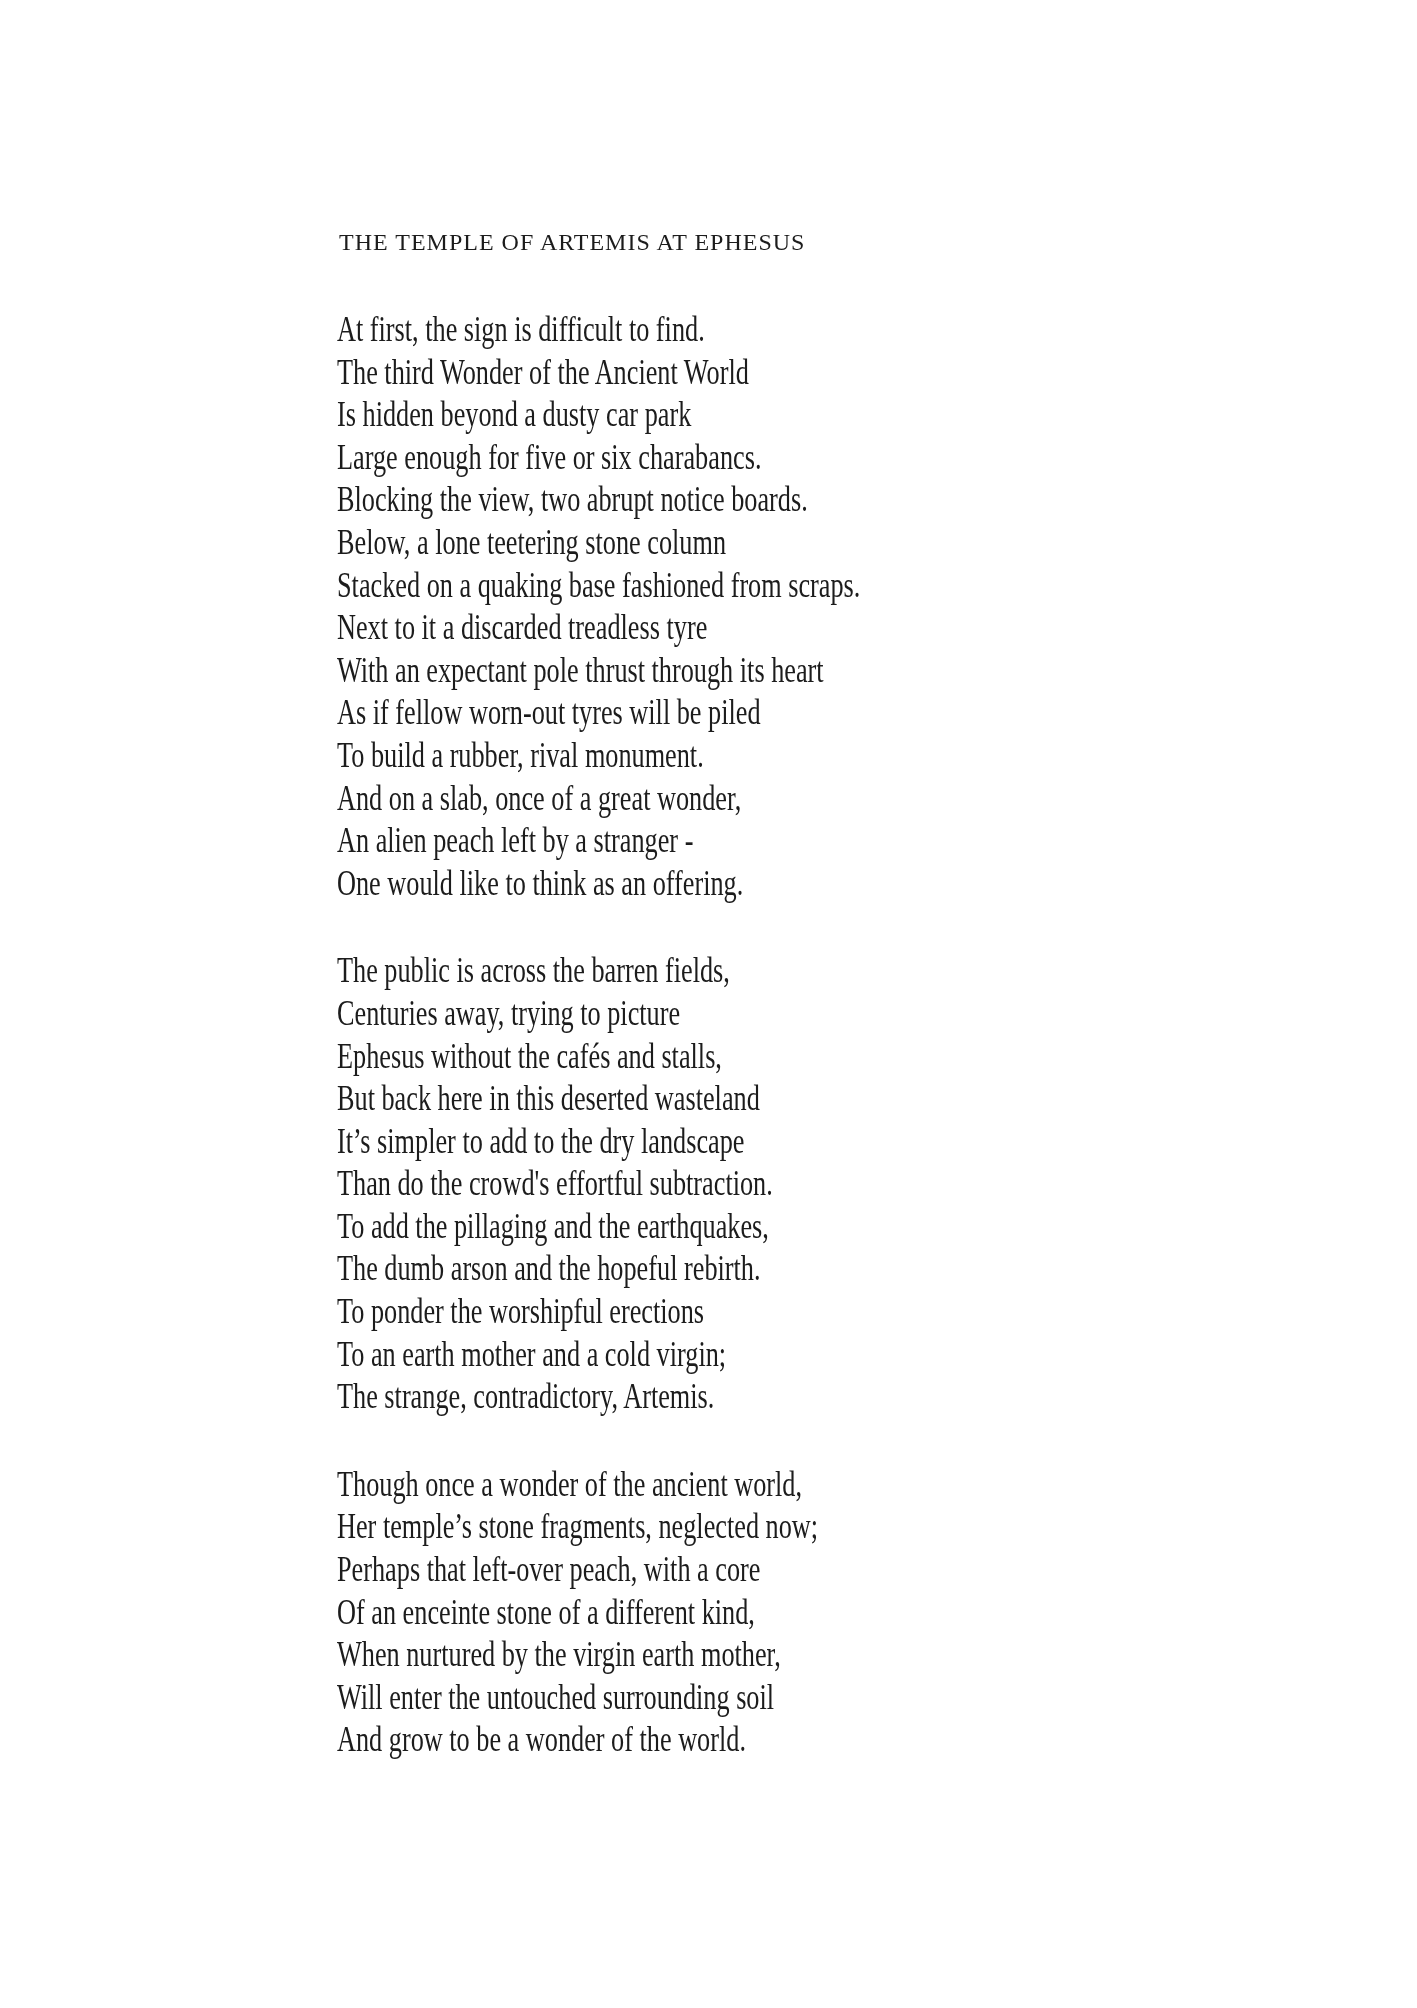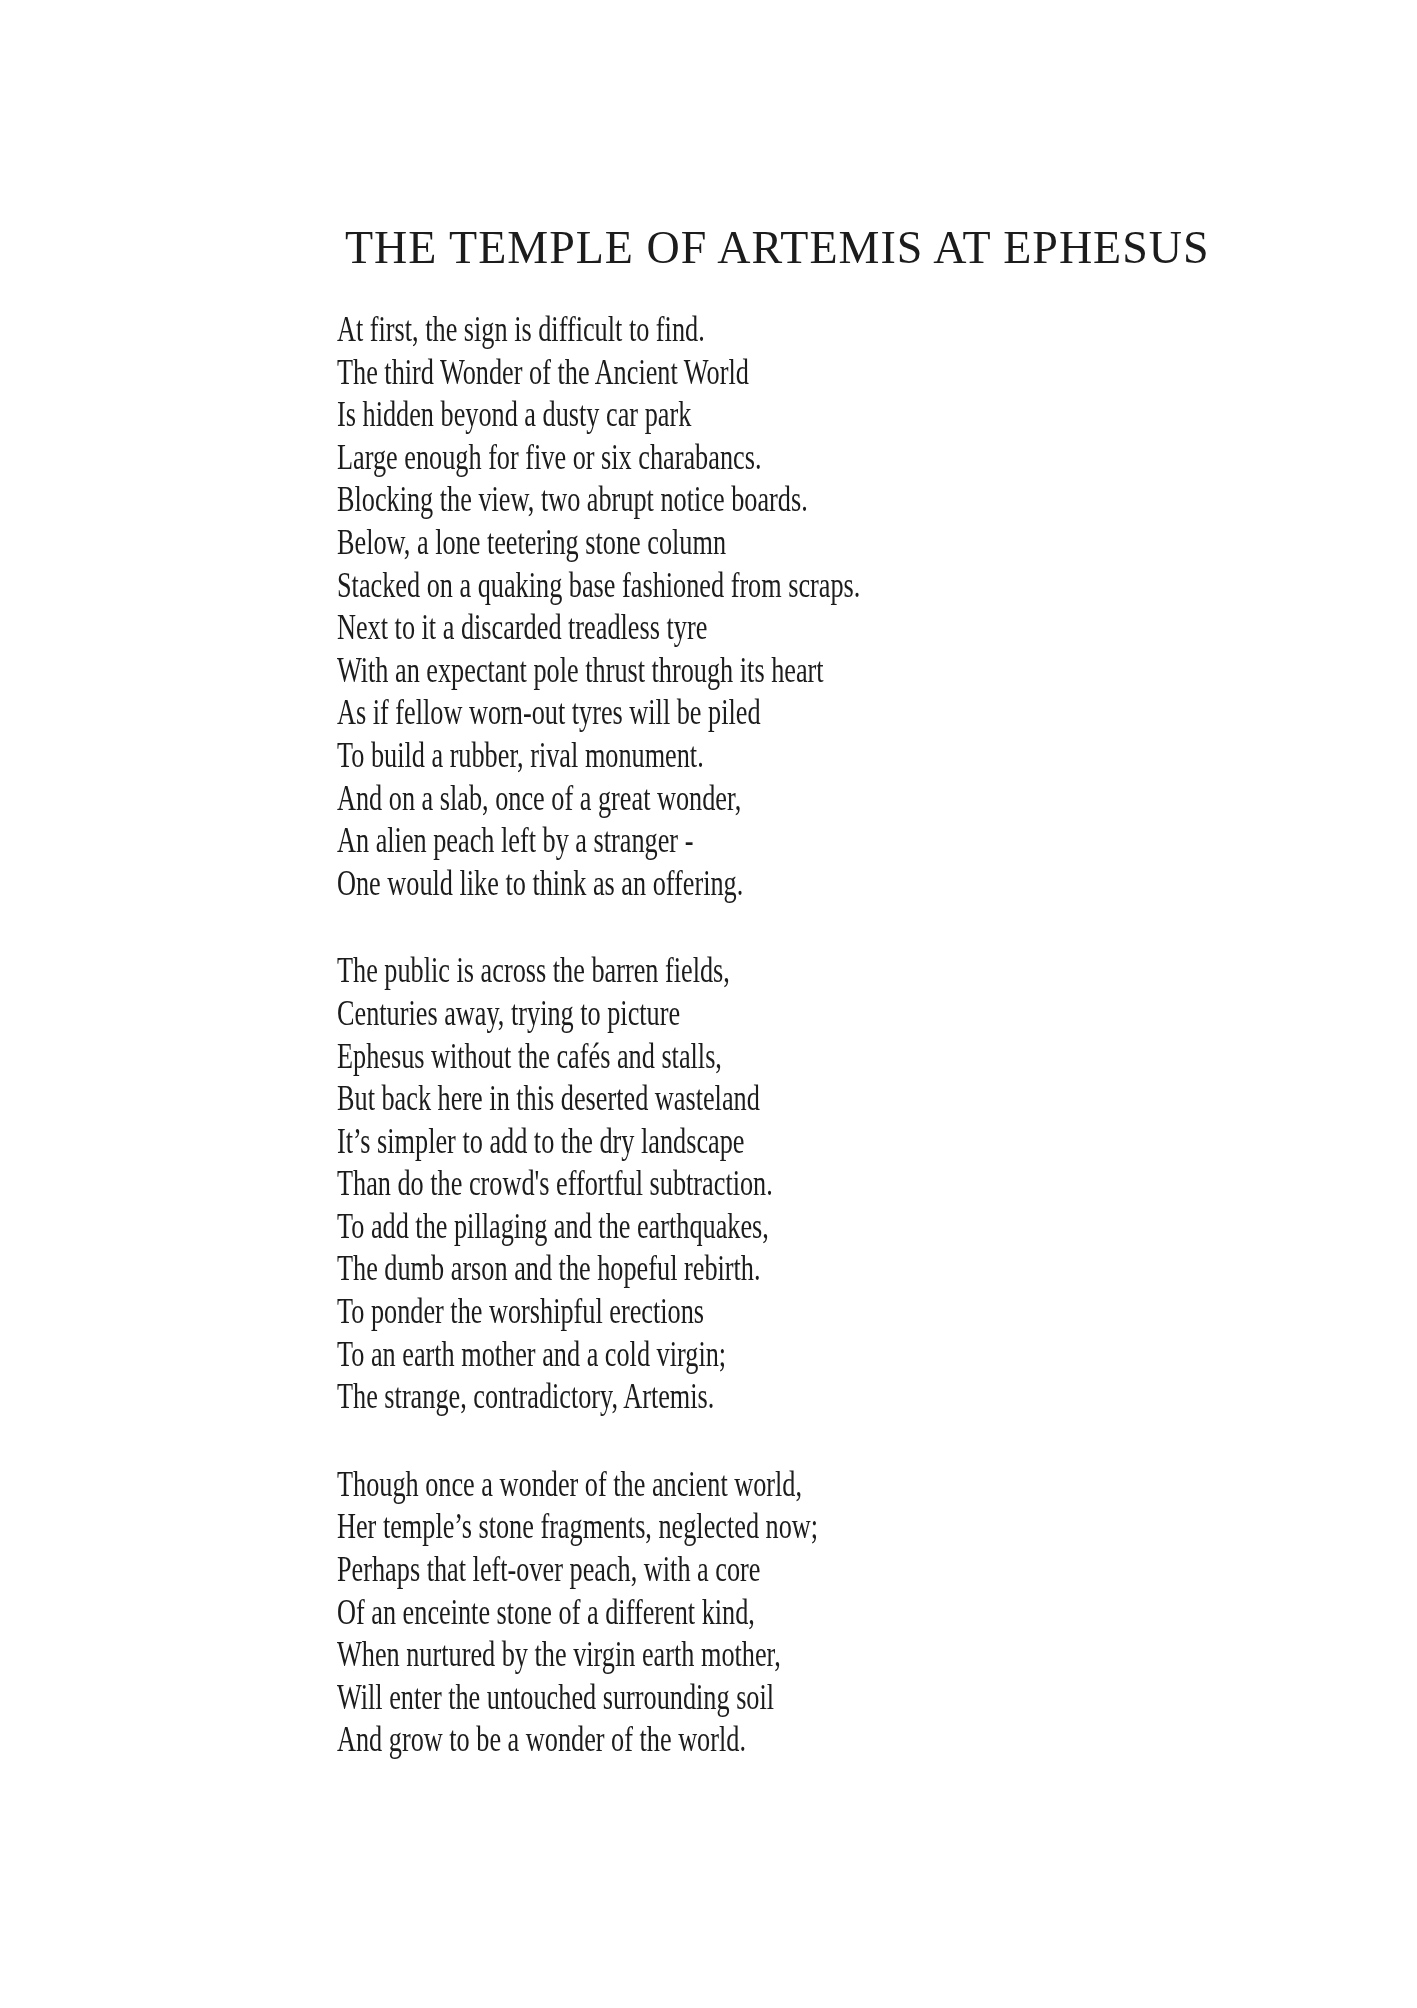--- a/index.html
+++ b/index.html
@@ -12,22 +12,22 @@
     width: 1417px;
     height: 2008px;
     background: #ffffff;
     overflow: hidden;
     font-family: "Liberation Serif", "DejaVu Serif", serif;
   }
   .poem-title {
     position: absolute;
     left: 337px;
     top: 221px;
-    margin: 8px;
-    font-size: 46px;
+    margin: 2px;
+    font-size: 24px;
     font-weight: normal;
     line-height: 38px;
     letter-spacing: 1px;
     color: #1c1c1c;
     white-space: nowrap;
   }
   .poem-body {
     position: absolute;
     left: 337px;
     top: 309px;

